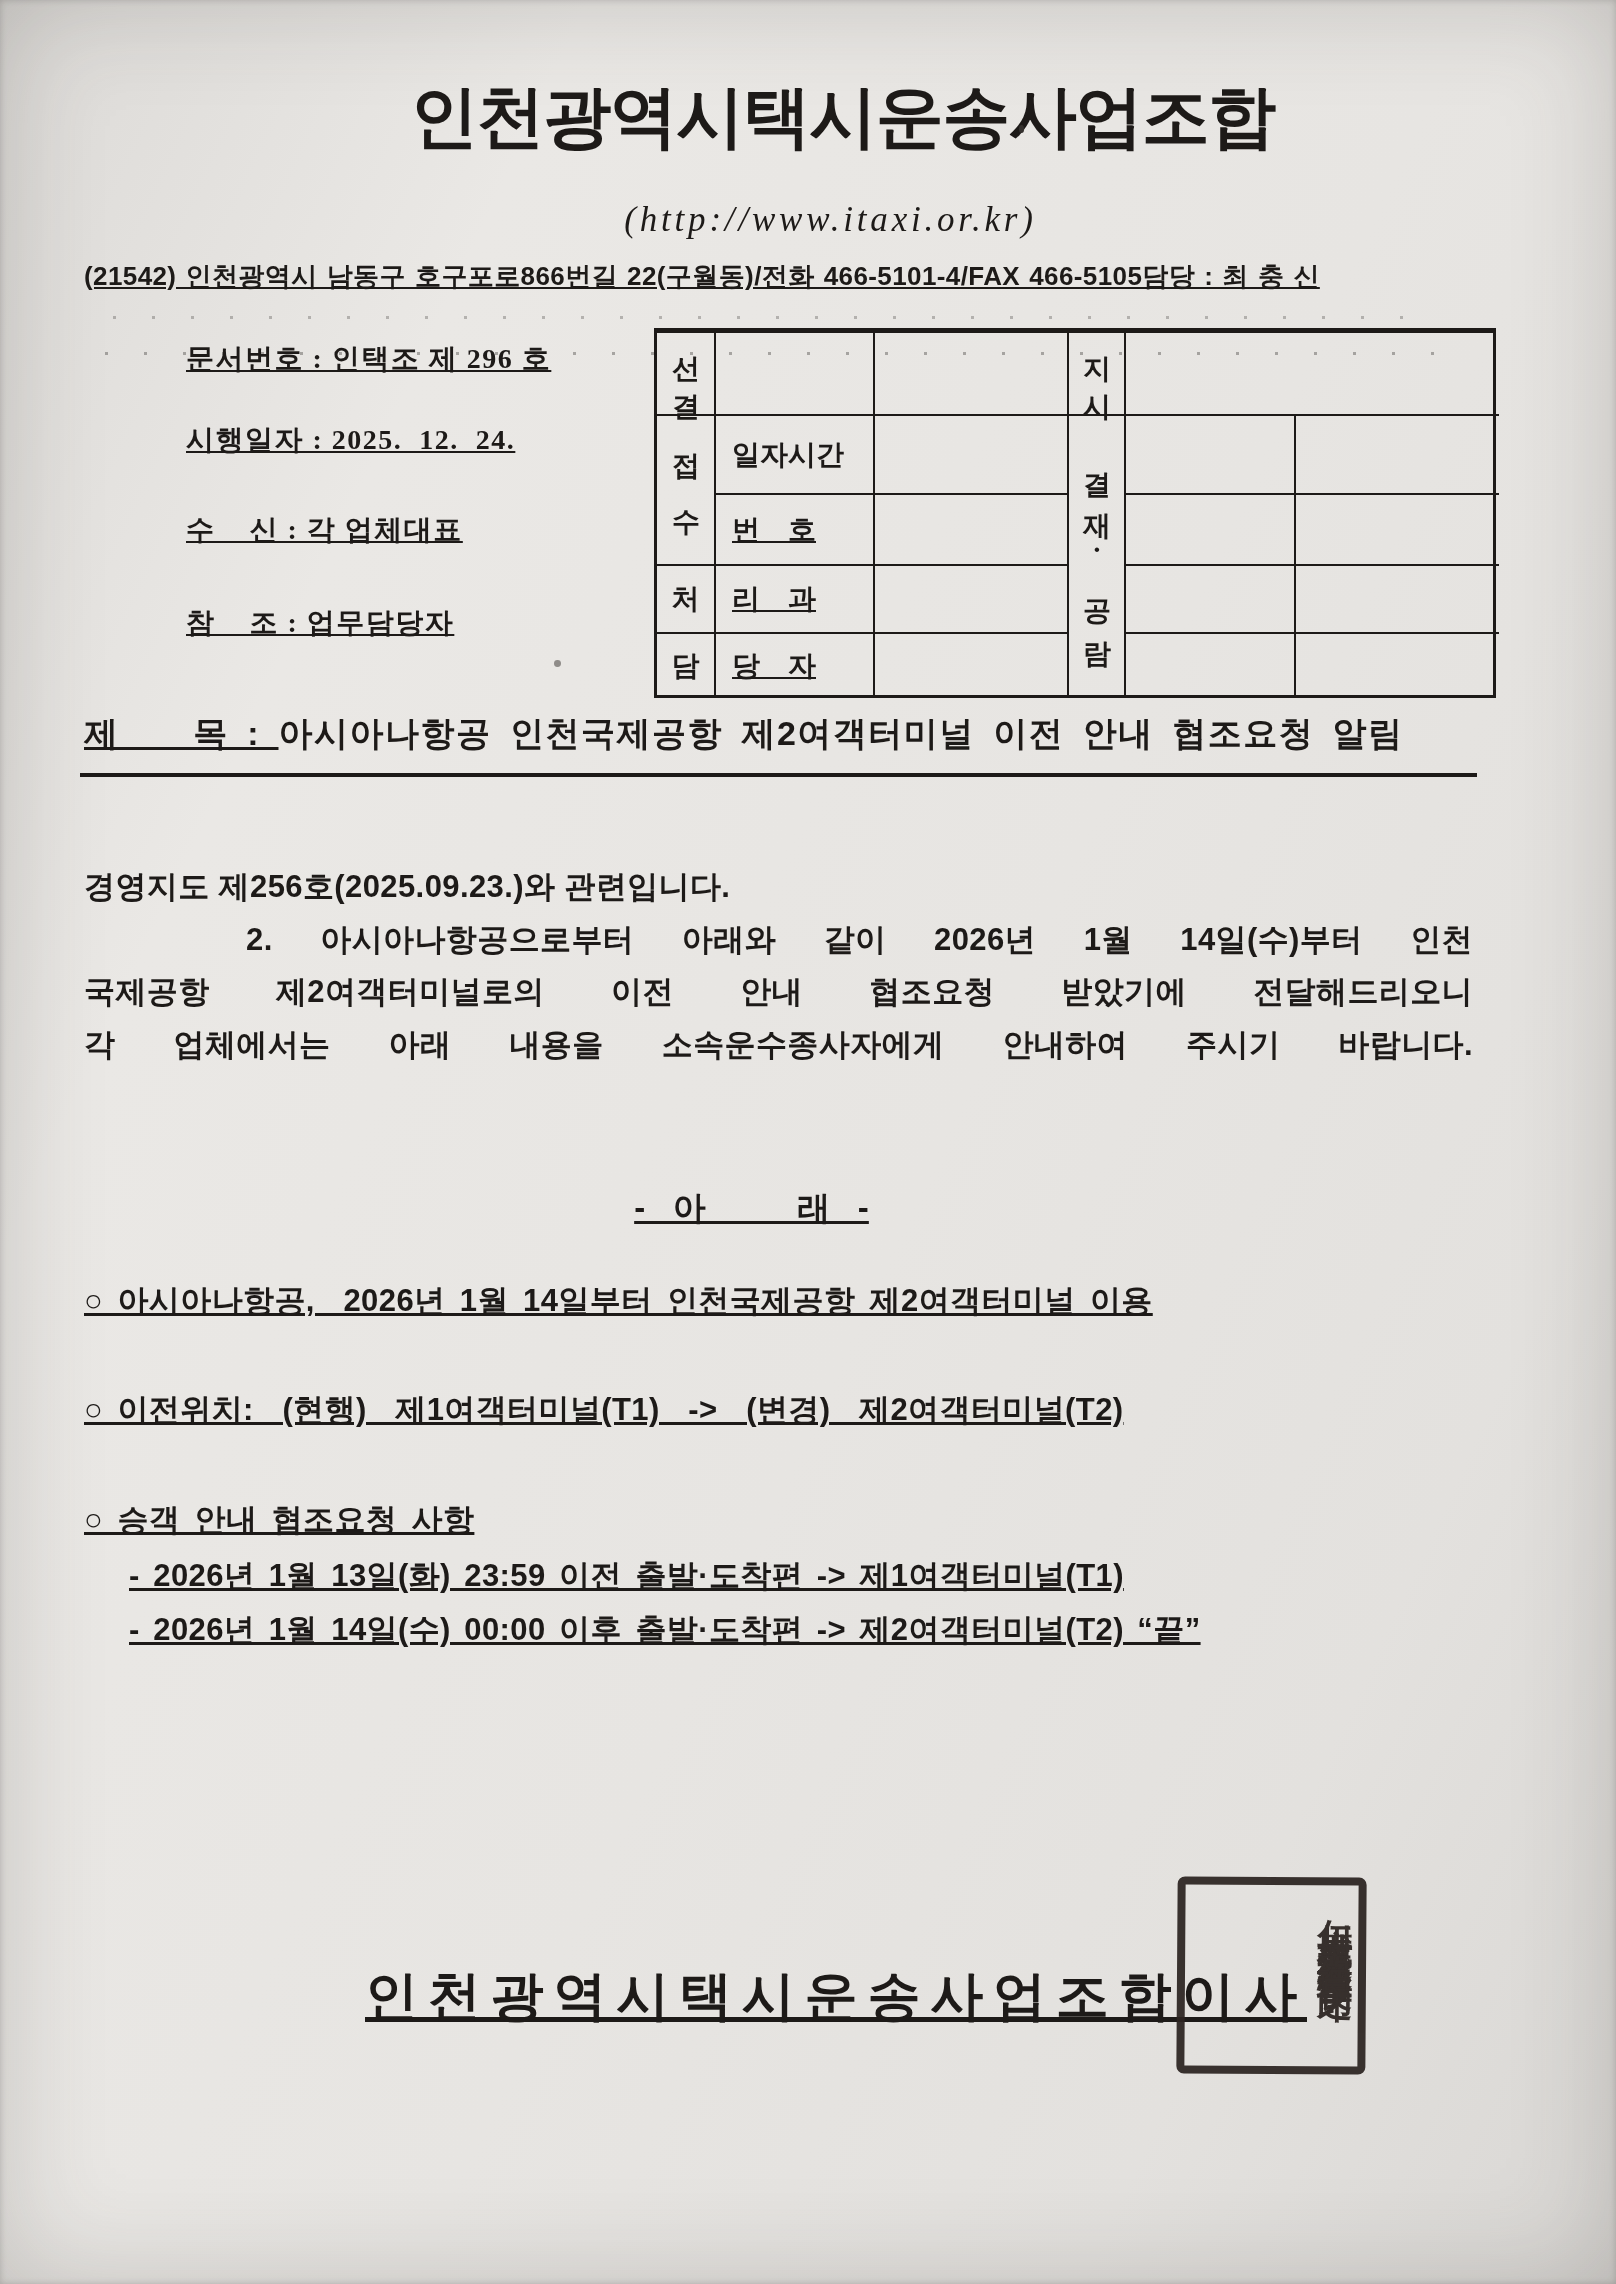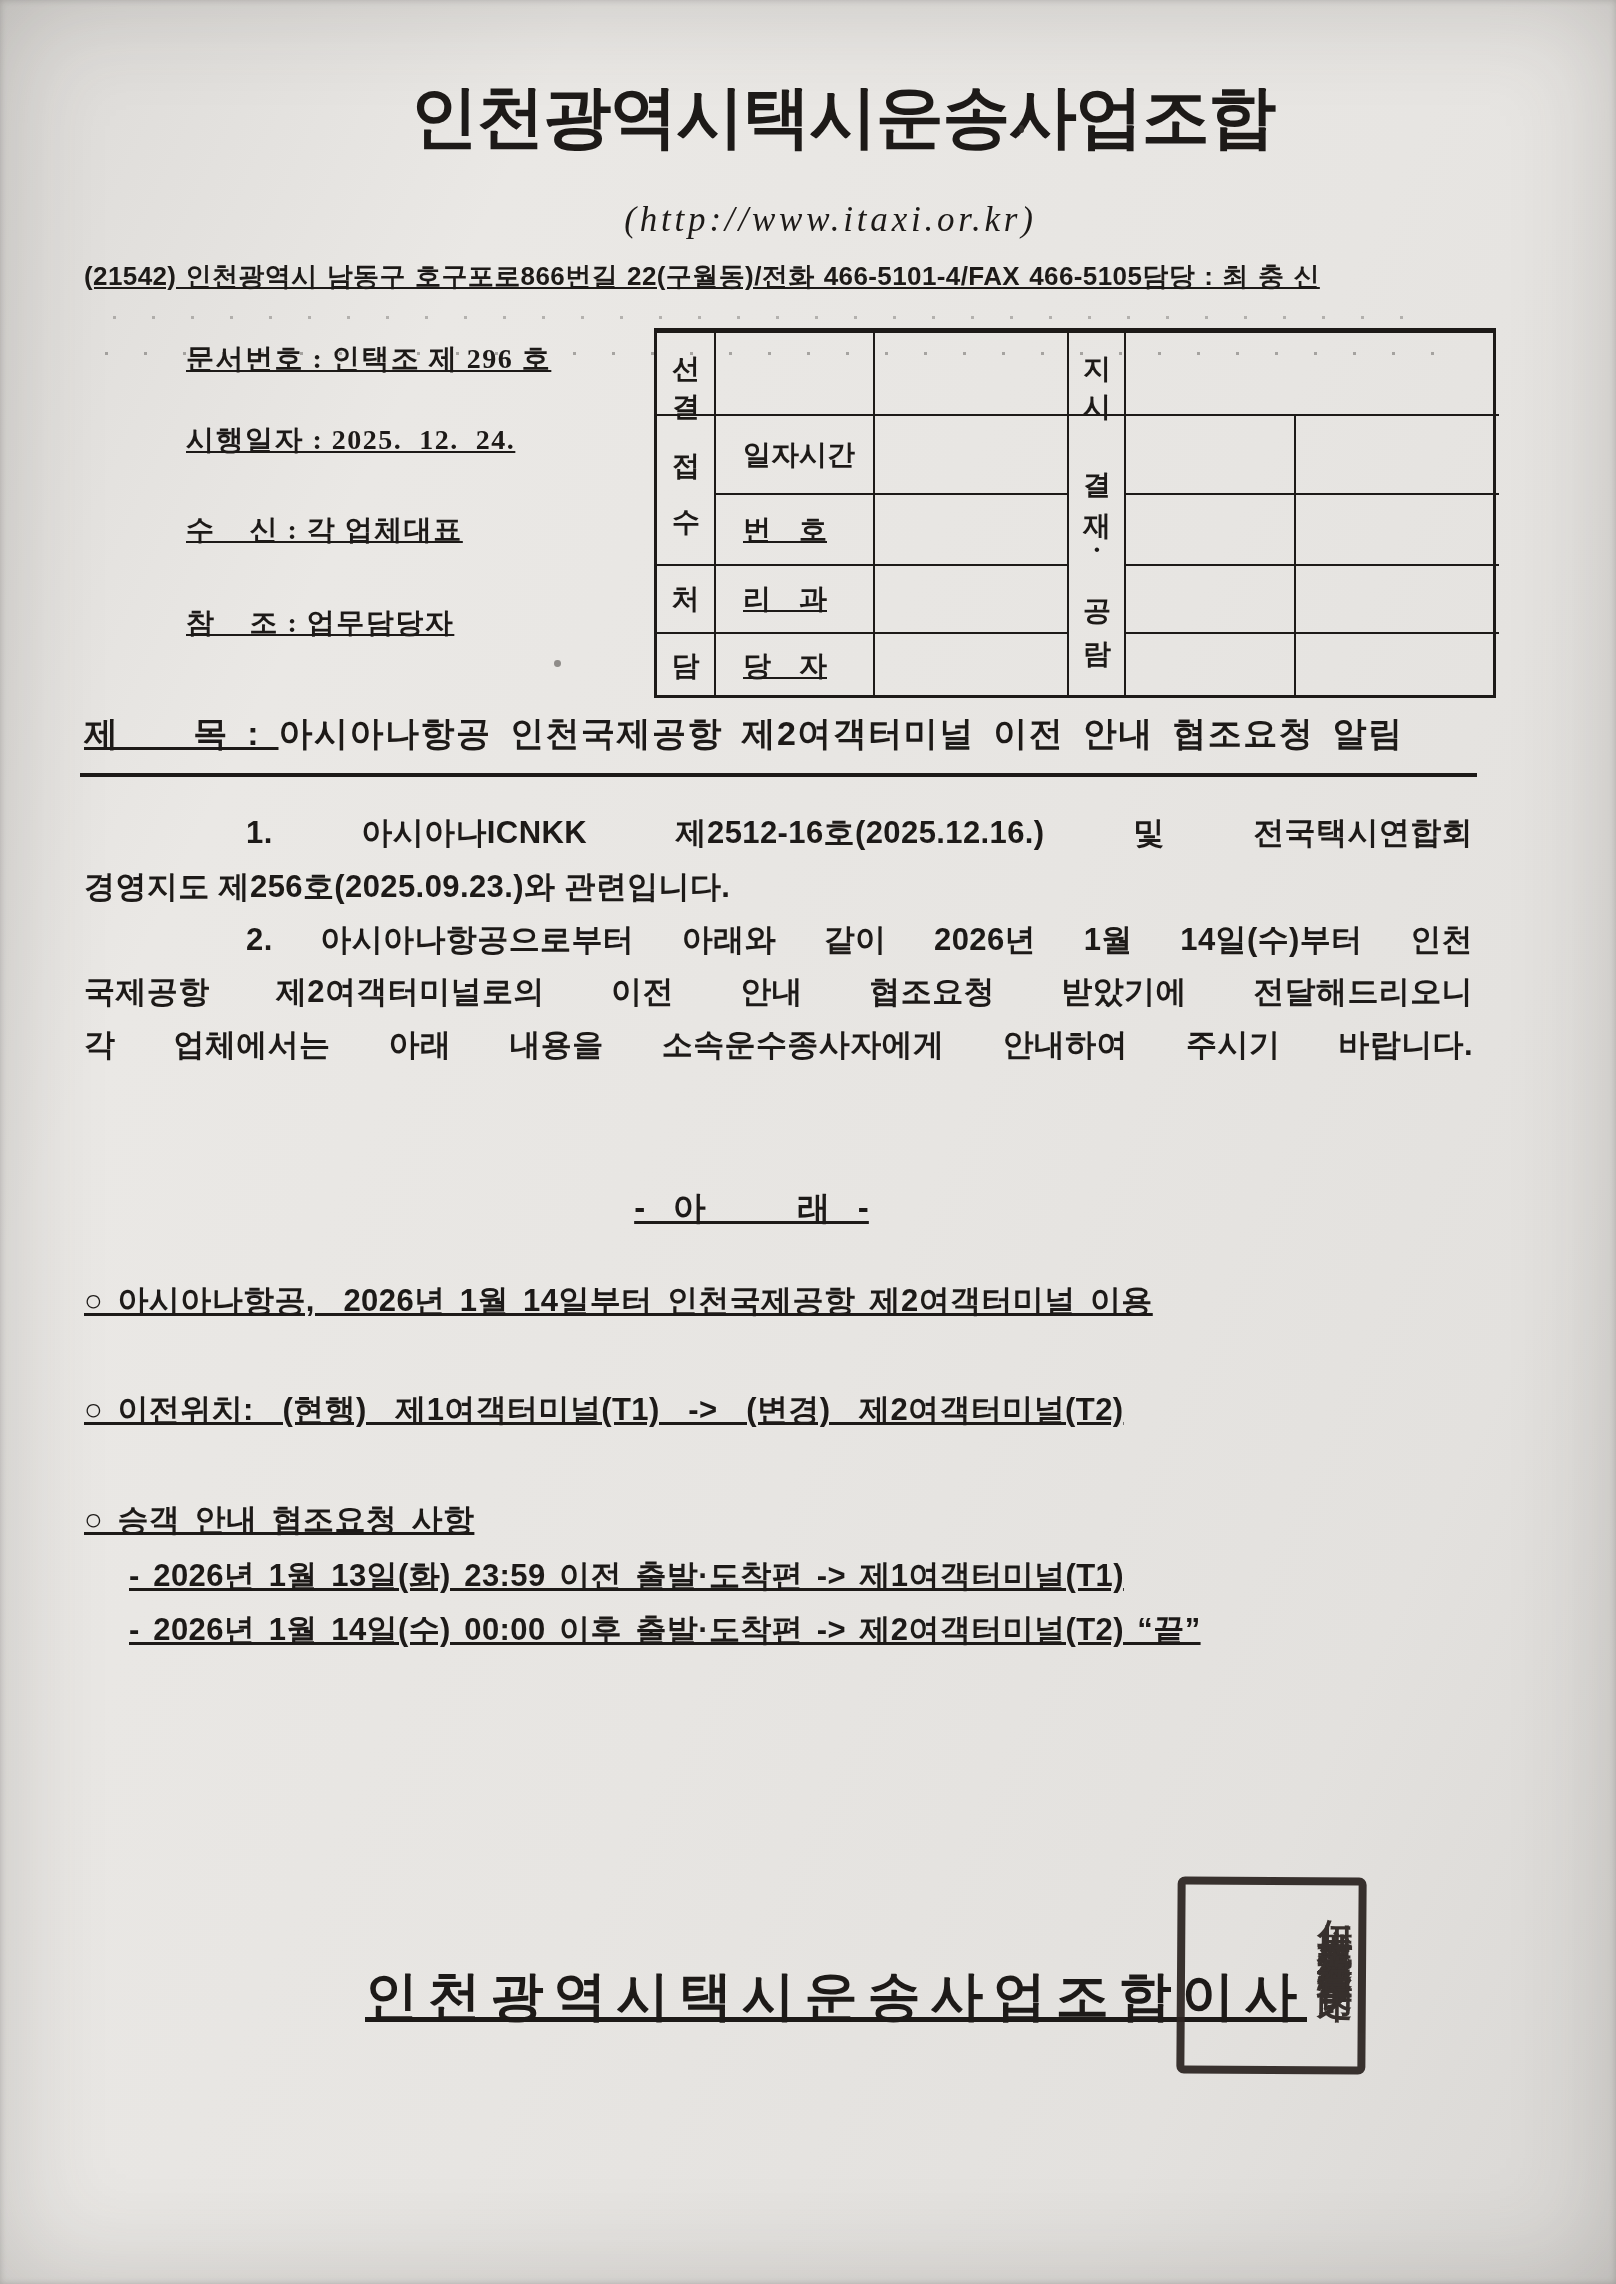--- a/index.html
+++ b/index.html
@@ -31,21 +31,21 @@
     border:3px solid #1d1a18;border-top-width:5.3px;
     display:grid;
     grid-template-columns:59px 159px 194px 57px 170px 203px;
     grid-template-rows:83px 79px 71px 68px 64px;
     font-weight:700;font-size:28px;}
   .tbl .c{border-right:2.3px solid #1d1a18;border-bottom:2.3px solid #1d1a18;
     display:flex;align-items:center;justify-content:center;box-sizing:border-box;}
   .tbl .c.nr{border-right:none;}
   .tbl .c.nb{border-bottom:none;}
   .tbl .vert{writing-mode:vertical-rl;text-orientation:upright;letter-spacing:10.5px;}
-  .tbl .sub{justify-content:flex-start;padding-left:27px;}
+  .tbl .sub{justify-content:flex-start;padding-left:16px;}
 
   .subject{left:84px;top:711px;font-weight:700;font-size:34px;letter-spacing:1.5px;word-spacing:7.5px;}
   .rule{left:80px;top:773px;width:1397px;height:3.8px;background:#1d1a18;}
 
   .bodyline{position:absolute;left:84px;width:1389px;font-weight:700;font-size:31px;
     letter-spacing:0.4px;line-height:41px;}
   .just{text-align:justify;text-align-last:justify;}
   .ind{padding-left:162px;box-sizing:border-box;}
 
   .araeline{left:0;right:0;top:1186px;text-align:center;padding-right:113px;
@@ -111,21 +111,20 @@
     <div class="c nb" style="grid-column:1;grid-row:5;">담</div>
     <div class="c nb sub pre" style="grid-column:2;grid-row:5;">당    자</div>
     <div class="c nb" style="grid-column:3;grid-row:5;"></div>
     <div class="c nb" style="grid-column:5;grid-row:5;"></div>
     <div class="c nb nr" style="grid-column:6;grid-row:5;"></div>
   </div>
 
   <div class="abs subject"><span class="pre">제    목 : </span><span>아시아나항공 인천국제공항 제2여객터미널 이전 안내 협조요청 알림</span></div>
   <div class="abs rule"></div>
 
-  <div class="bodyline just ind" style="top:812px;">1.  아시아나ICNKK 제2512-16호(2025.12.16.) 및 전국택시연합회</div>
   <div class="bodyline" style="top:866px;">경영지도 제256호(2025.09.23.)와 관련입니다.</div>
   <div class="bodyline just ind" style="top:919px;">2.  아시아나항공으로부터 아래와 같이 2026년 1월 14일(수)부터 인천</div>
   <div class="bodyline just" style="top:971px;">국제공항 제2여객터미널로의 이전 안내 협조요청 받았기에 전달해드리오니</div>
   <div class="bodyline just" style="top:1024px;">각 업체에서는 아래 내용을 소속운수종사자에게 안내하여 주시기 바랍니다.</div>
 
   <div class="abs araeline pre">-   아          래   -</div>
 
   <div class="bullet pre" style="top:1280px;">○ 아시아나항공,  2026년 1월 14일부터 인천국제공항 제2여객터미널 이용</div>
   <div class="bullet pre" style="top:1389px;">○ 이전위치:  (현행)  제1여객터미널(T1)  -&gt;  (변경)  제2여객터미널(T2)</div>
   <div class="bullet pre" style="top:1499px;">○ 승객 안내 협조요청 사항</div>

